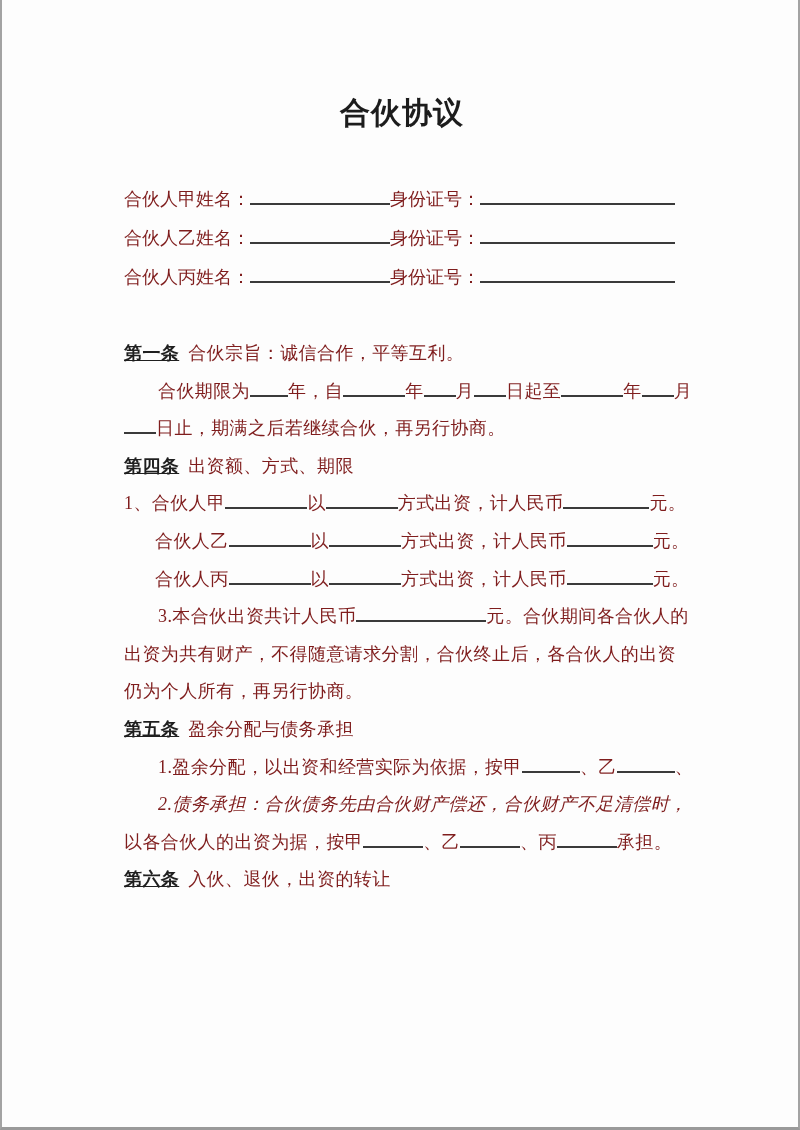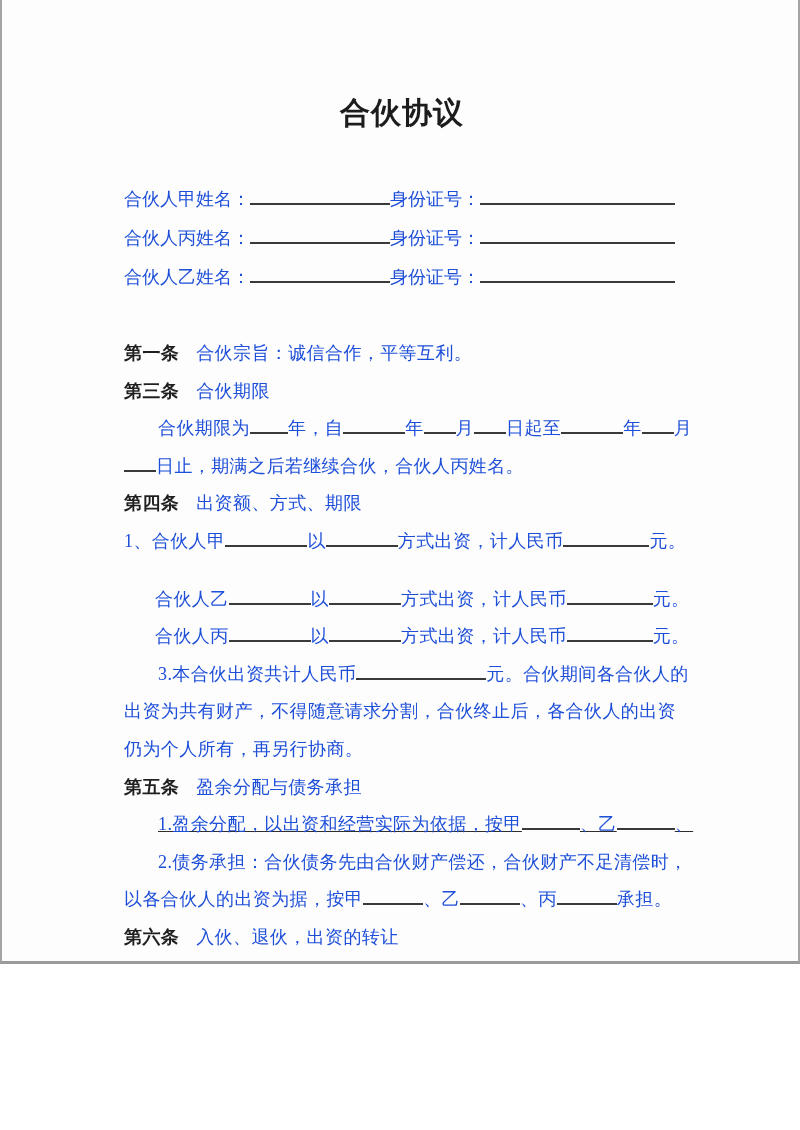--- a/index.html
+++ b/index.html
@@ -1,20 +1,20 @@
 <!DOCTYPE html>
 <html><head>
 <meta charset="utf-8">
 <style>
   * { margin: 0; padding: 0; box-sizing: border-box; }
   html, body { background: #ffffff; }
   .page {
     position: relative;
     width: 800px;
-    height: 964px;
+    height: 1130px;
     background: #fdfdfd;
     border-left: 2px solid #a3a3a3;
     border-right: 2px solid #a3a3a3;
     border-bottom: 3px solid #9a9a9a;
     padding: 96px 118px 0 122px;
     overflow: hidden;
     font-family: "Liberation Serif", "DejaVu Serif", serif;
     color: #2e2e2e;
   }
   .doc-title {
@@ -27,54 +27,54 @@
     font-family: "Liberation Sans", "DejaVu Sans", sans-serif;
   }
   .parties { margin-top: 50px; }
   .line { white-space: nowrap; }
   .party-line { line-height: 39px; font-size: 18px; }
   .body-sec { margin-top: 38px; }
   .body-line { line-height: 37.6px; font-size: 18px; letter-spacing: 0.4px; }
   .bh {
     font-weight: bold;
     color: #1f1f1f;
-    margin-right: 17px;
+    margin-right: 9px;
     font-family: "Liberation Sans", "DejaVu Sans", sans-serif;
+    text-decoration: underline;
   }
-  .txt { color: #1d4ed8; }
+  .txt { color: #7f1d1d; }
   .blank {
     display: inline-block;
     height: 1em;
     border-bottom: 2px solid #3a3a3a;
     vertical-align: baseline;
   }
 </style>
 </head>
 <body>
 
 <div class="page">
   <div class="doc-title">合伙协议</div>
 
   <div class="parties">
       <div class="line party-line"><span class="txt">合伙人甲姓名：</span><span class="blank" style="width: 140px;"></span><span class="txt">身份证号：</span><span class="blank" style="width: 195px;"></span></div>
+      <div class="line party-line"><span class="txt">合伙人乙姓名：</span><span class="blank" style="width: 140px;"></span><span class="txt">身份证号：</span><span class="blank" style="width: 195px;"></span></div>
       <div class="line party-line"><span class="txt">合伙人丙姓名：</span><span class="blank" style="width: 140px;"></span><span class="txt">身份证号：</span><span class="blank" style="width: 195px;"></span></div>
-      <div class="line party-line"><span class="txt">合伙人乙姓名：</span><span class="blank" style="width: 140px;"></span><span class="txt">身份证号：</span><span class="blank" style="width: 195px;"></span></div>
     </div>
 
   <div class="body-sec">
       <div class="line body-line"><span class="bh">第一条</span><span class="txt">合伙宗旨：诚信合作，平等互利。</span></div>
-      <div class="line body-line"><span class="bh">第三条</span><span class="txt">合伙期限</span></div>
       <div class="line body-line" style="padding-left: 34px;"><span class="txt">合伙期限为</span><span class="blank" style="width: 38px;"></span><span class="txt">年，自</span><span class="blank" style="width: 62px;"></span><span class="txt">年</span><span class="blank" style="width: 32px;"></span><span class="txt">月</span><span class="blank" style="width: 32px;"></span><span class="txt">日起至</span><span class="blank" style="width: 62px;"></span><span class="txt">年</span><span class="blank" style="width: 32px;"></span><span class="txt">月</span></div>
-      <div class="line body-line"><span class="blank" style="width: 32px;"></span><span class="txt">日止，期满之后若继续合伙，合伙人丙姓名。</span></div>
+      <div class="line body-line"><span class="blank" style="width: 32px;"></span><span class="txt">日止，期满之后若继续合伙，再另行协商。</span></div>
       <div class="line body-line"><span class="bh">第四条</span><span class="txt">出资额、方式、期限</span></div>
       <div class="line body-line"><span class="txt">1、合伙人甲</span><span class="blank" style="width: 82px;"></span><span class="txt">以</span><span class="blank" style="width: 72px;"></span><span class="txt">方式出资，计人民币</span><span class="blank" style="width: 86px;"></span><span class="txt">元。</span></div>
-      <div class="line body-line" style="padding-left: 31px; margin-top: 20px;"><span class="txt">合伙人乙</span><span class="blank" style="width: 82px;"></span><span class="txt">以</span><span class="blank" style="width: 72px;"></span><span class="txt">方式出资，计人民币</span><span class="blank" style="width: 86px;"></span><span class="txt">元。</span></div>
+      <div class="line body-line" style="padding-left: 31px;"><span class="txt">合伙人乙</span><span class="blank" style="width: 82px;"></span><span class="txt">以</span><span class="blank" style="width: 72px;"></span><span class="txt">方式出资，计人民币</span><span class="blank" style="width: 86px;"></span><span class="txt">元。</span></div>
       <div class="line body-line" style="padding-left: 31px;"><span class="txt">合伙人丙</span><span class="blank" style="width: 82px;"></span><span class="txt">以</span><span class="blank" style="width: 72px;"></span><span class="txt">方式出资，计人民币</span><span class="blank" style="width: 86px;"></span><span class="txt">元。</span></div>
       <div class="line body-line" style="padding-left: 34px;"><span class="txt">3.本合伙出资共计人民币</span><span class="blank" style="width: 130px;"></span><span class="txt">元。合伙期间各合伙人的</span></div>
       <div class="line body-line"><span class="txt">出资为共有财产，不得随意请求分割，合伙终止后，各合伙人的出资</span></div>
       <div class="line body-line"><span class="txt">仍为个人所有，再另行协商。</span></div>
       <div class="line body-line"><span class="bh">第五条</span><span class="txt">盈余分配与债务承担</span></div>
-      <div class="line body-line" style="padding-left: 34px; text-decoration: underline;"><span class="txt">1.盈余分配，以出资和经营实际为依据，按甲</span><span class="blank" style="width: 58px;"></span><span class="txt">、乙</span><span class="blank" style="width: 58px;"></span><span class="txt">、</span></div>
-      <div class="line body-line" style="padding-left: 34px;"><span class="txt">2.债务承担：合伙债务先由合伙财产偿还，合伙财产不足清偿时，</span></div>
+      <div class="line body-line" style="padding-left: 34px;"><span class="txt">1.盈余分配，以出资和经营实际为依据，按甲</span><span class="blank" style="width: 58px;"></span><span class="txt">、乙</span><span class="blank" style="width: 58px;"></span><span class="txt">、</span></div>
+      <div class="line body-line" style="padding-left: 34px; font-style: italic;"><span class="txt">2.债务承担：合伙债务先由合伙财产偿还，合伙财产不足清偿时，</span></div>
       <div class="line body-line"><span class="txt">以各合伙人的出资为据，按甲</span><span class="blank" style="width: 60px;"></span><span class="txt">、乙</span><span class="blank" style="width: 60px;"></span><span class="txt">、丙</span><span class="blank" style="width: 60px;"></span><span class="txt">承担。</span></div>
       <div class="line body-line"><span class="bh">第六条</span><span class="txt">入伙、退伙，出资的转让</span></div>
     </div>
 </div>
 
 </body></html>

